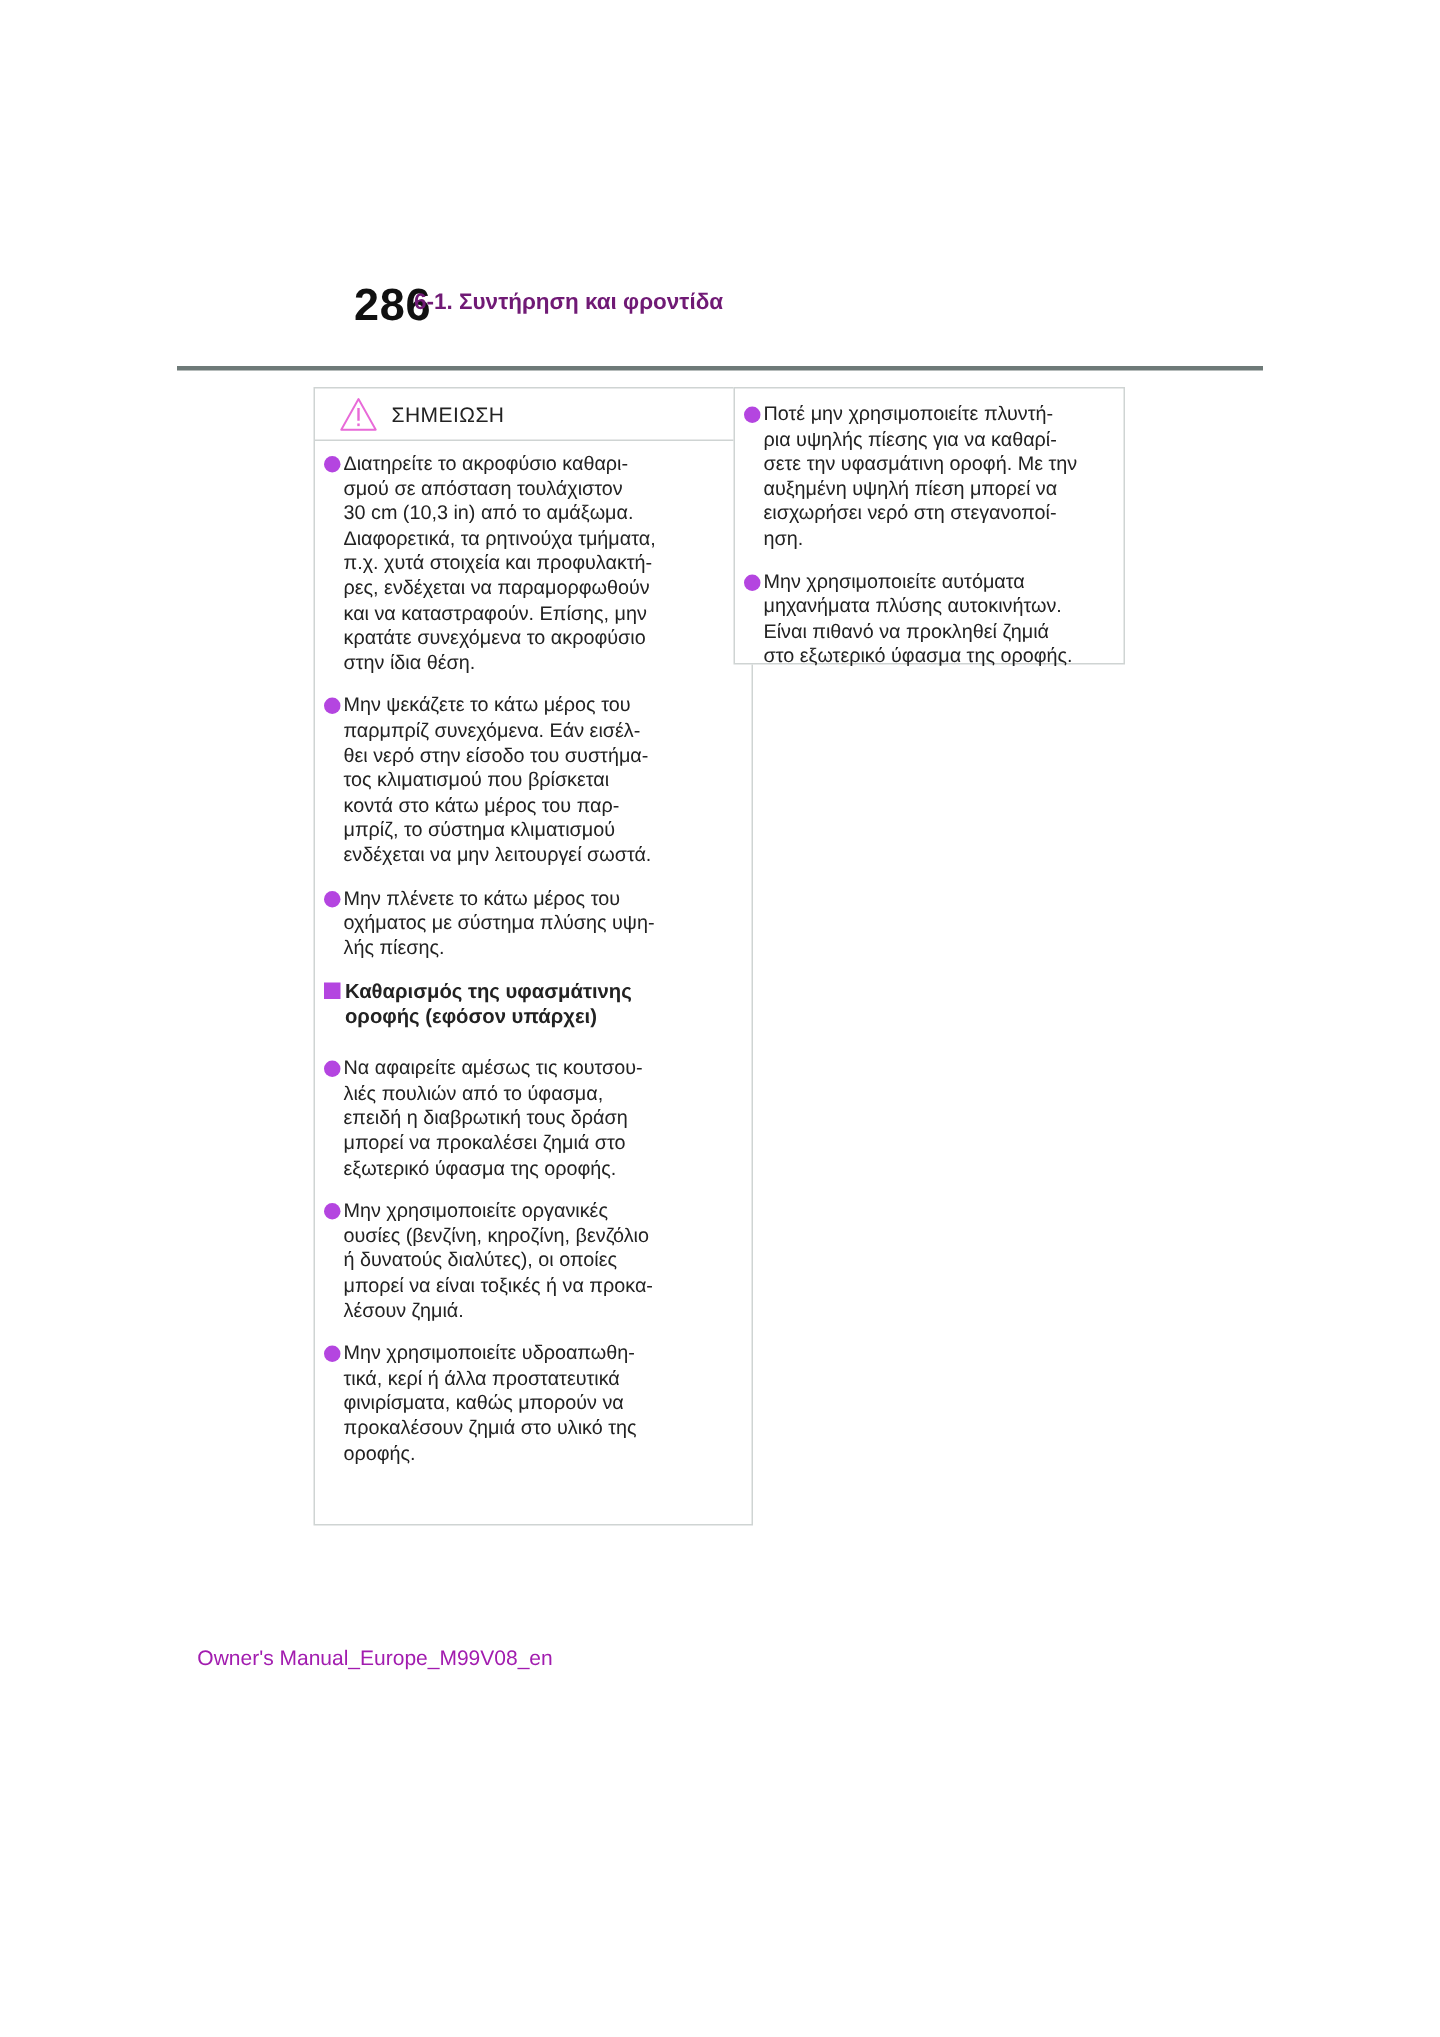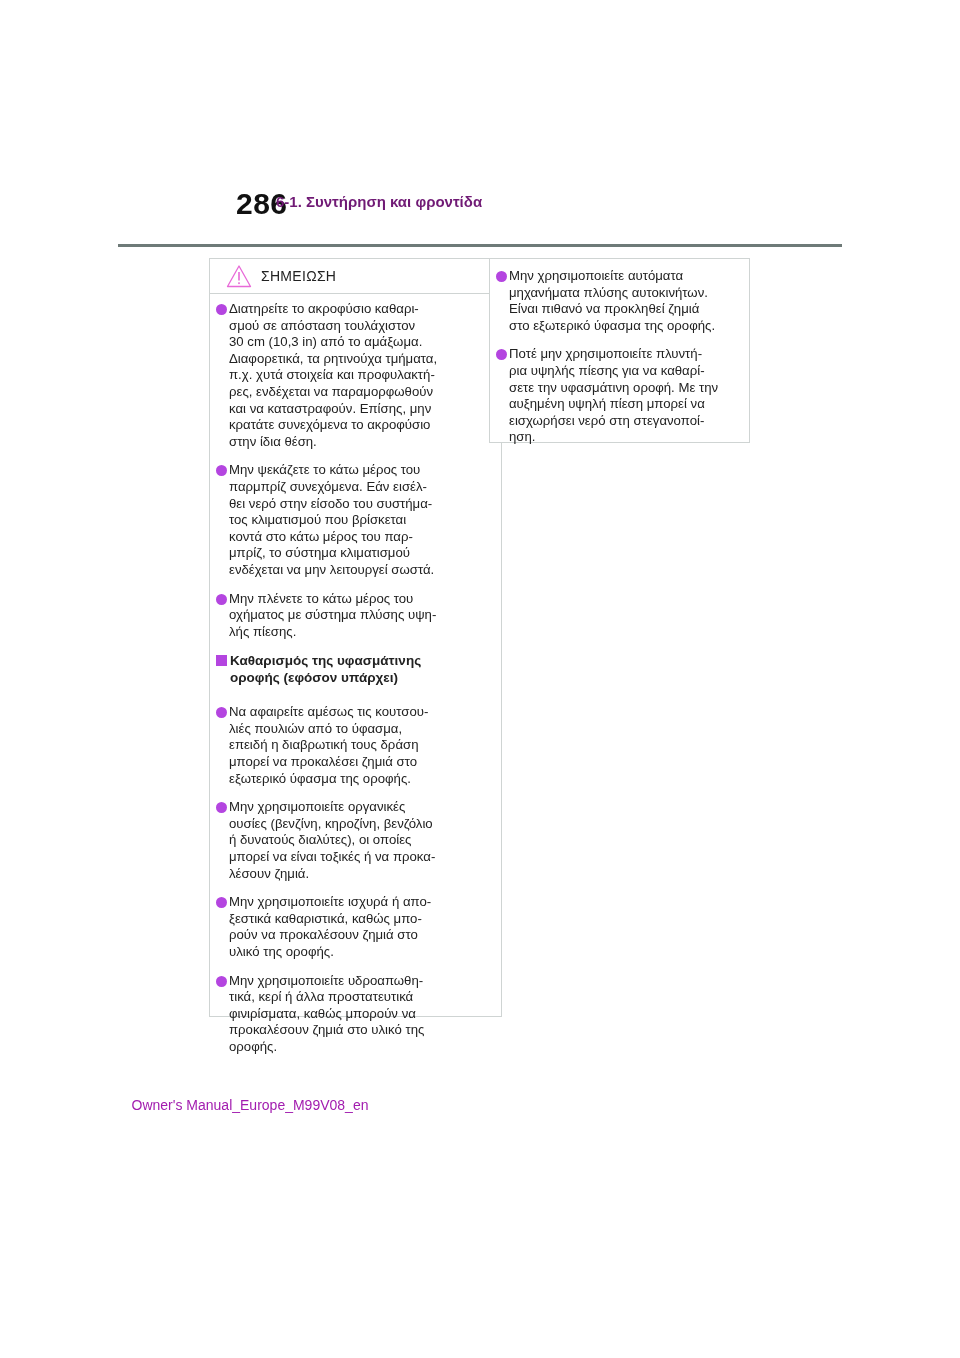--- a/index.html
+++ b/index.html
@@ -65,41 +65,37 @@
     <div class="item"><span class="bullet"></span><span>Να αφαιρείτε αμέσως τις κουτσου-
 λιές πουλιών από το ύφασμα,
 επειδή η διαβρωτική τους δράση
 μπορεί να προκαλέσει ζημιά στο
 εξωτερικό ύφασμα της οροφής.</span></div>
     <div class="item"><span class="bullet"></span><span>Μην χρησιμοποιείτε οργανικές
 ουσίες (βενζίνη, κηροζίνη, βενζόλιο
 ή δυνατούς διαλύτες), οι οποίες
 μπορεί να είναι τοξικές ή να προκα-
 λέσουν ζημιά.</span></div>
-    <div class="item"><span class="bullet"></span><span>Μην χρησιμοποιείτε ισχυρά ή απο-
-ξεστικά καθαριστικά, καθώς μπο-
-ρούν να προκαλέσουν ζημιά στο
-υλικό της οροφής.</span></div>
     <div class="item"><span class="bullet"></span><span>Μην χρησιμοποιείτε υδροαπωθη-
 τικά, κερί ή άλλα προστατευτικά
 φινιρίσματα, καθώς μπορούν να
 προκαλέσουν ζημιά στο υλικό της
 οροφής.</span></div>
   </div>
 </div>
 
 <div class="notice-box right-box">
   <div class="box-body">
-    <div class="item"><span class="bullet"></span><span>Μην χρησιμοποιείτε αυτόματα
-μηχανήματα πλύσης αυτοκινήτων.
-Είναι πιθανό να προκληθεί ζημιά
-στο εξωτερικό ύφασμα της οροφής.</span></div>
     <div class="item"><span class="bullet"></span><span>Ποτέ μην χρησιμοποιείτε πλυντή-
 ρια υψηλής πίεσης για να καθαρί-
 σετε την υφασμάτινη οροφή. Με την
 αυξημένη υψηλή πίεση μπορεί να
 εισχωρήσει νερό στη στεγανοποί-
 ηση.</span></div>
+    <div class="item"><span class="bullet"></span><span>Μην χρησιμοποιείτε αυτόματα
+μηχανήματα πλύσης αυτοκινήτων.
+Είναι πιθανό να προκληθεί ζημιά
+στο εξωτερικό ύφασμα της οροφής.</span></div>
   </div>
 </div>
 
 <div class="footer">Owner's Manual_Europe_M99V08_en</div>
 <div class="watermark">carmanualsonline.info</div>
 
 </body></html>

